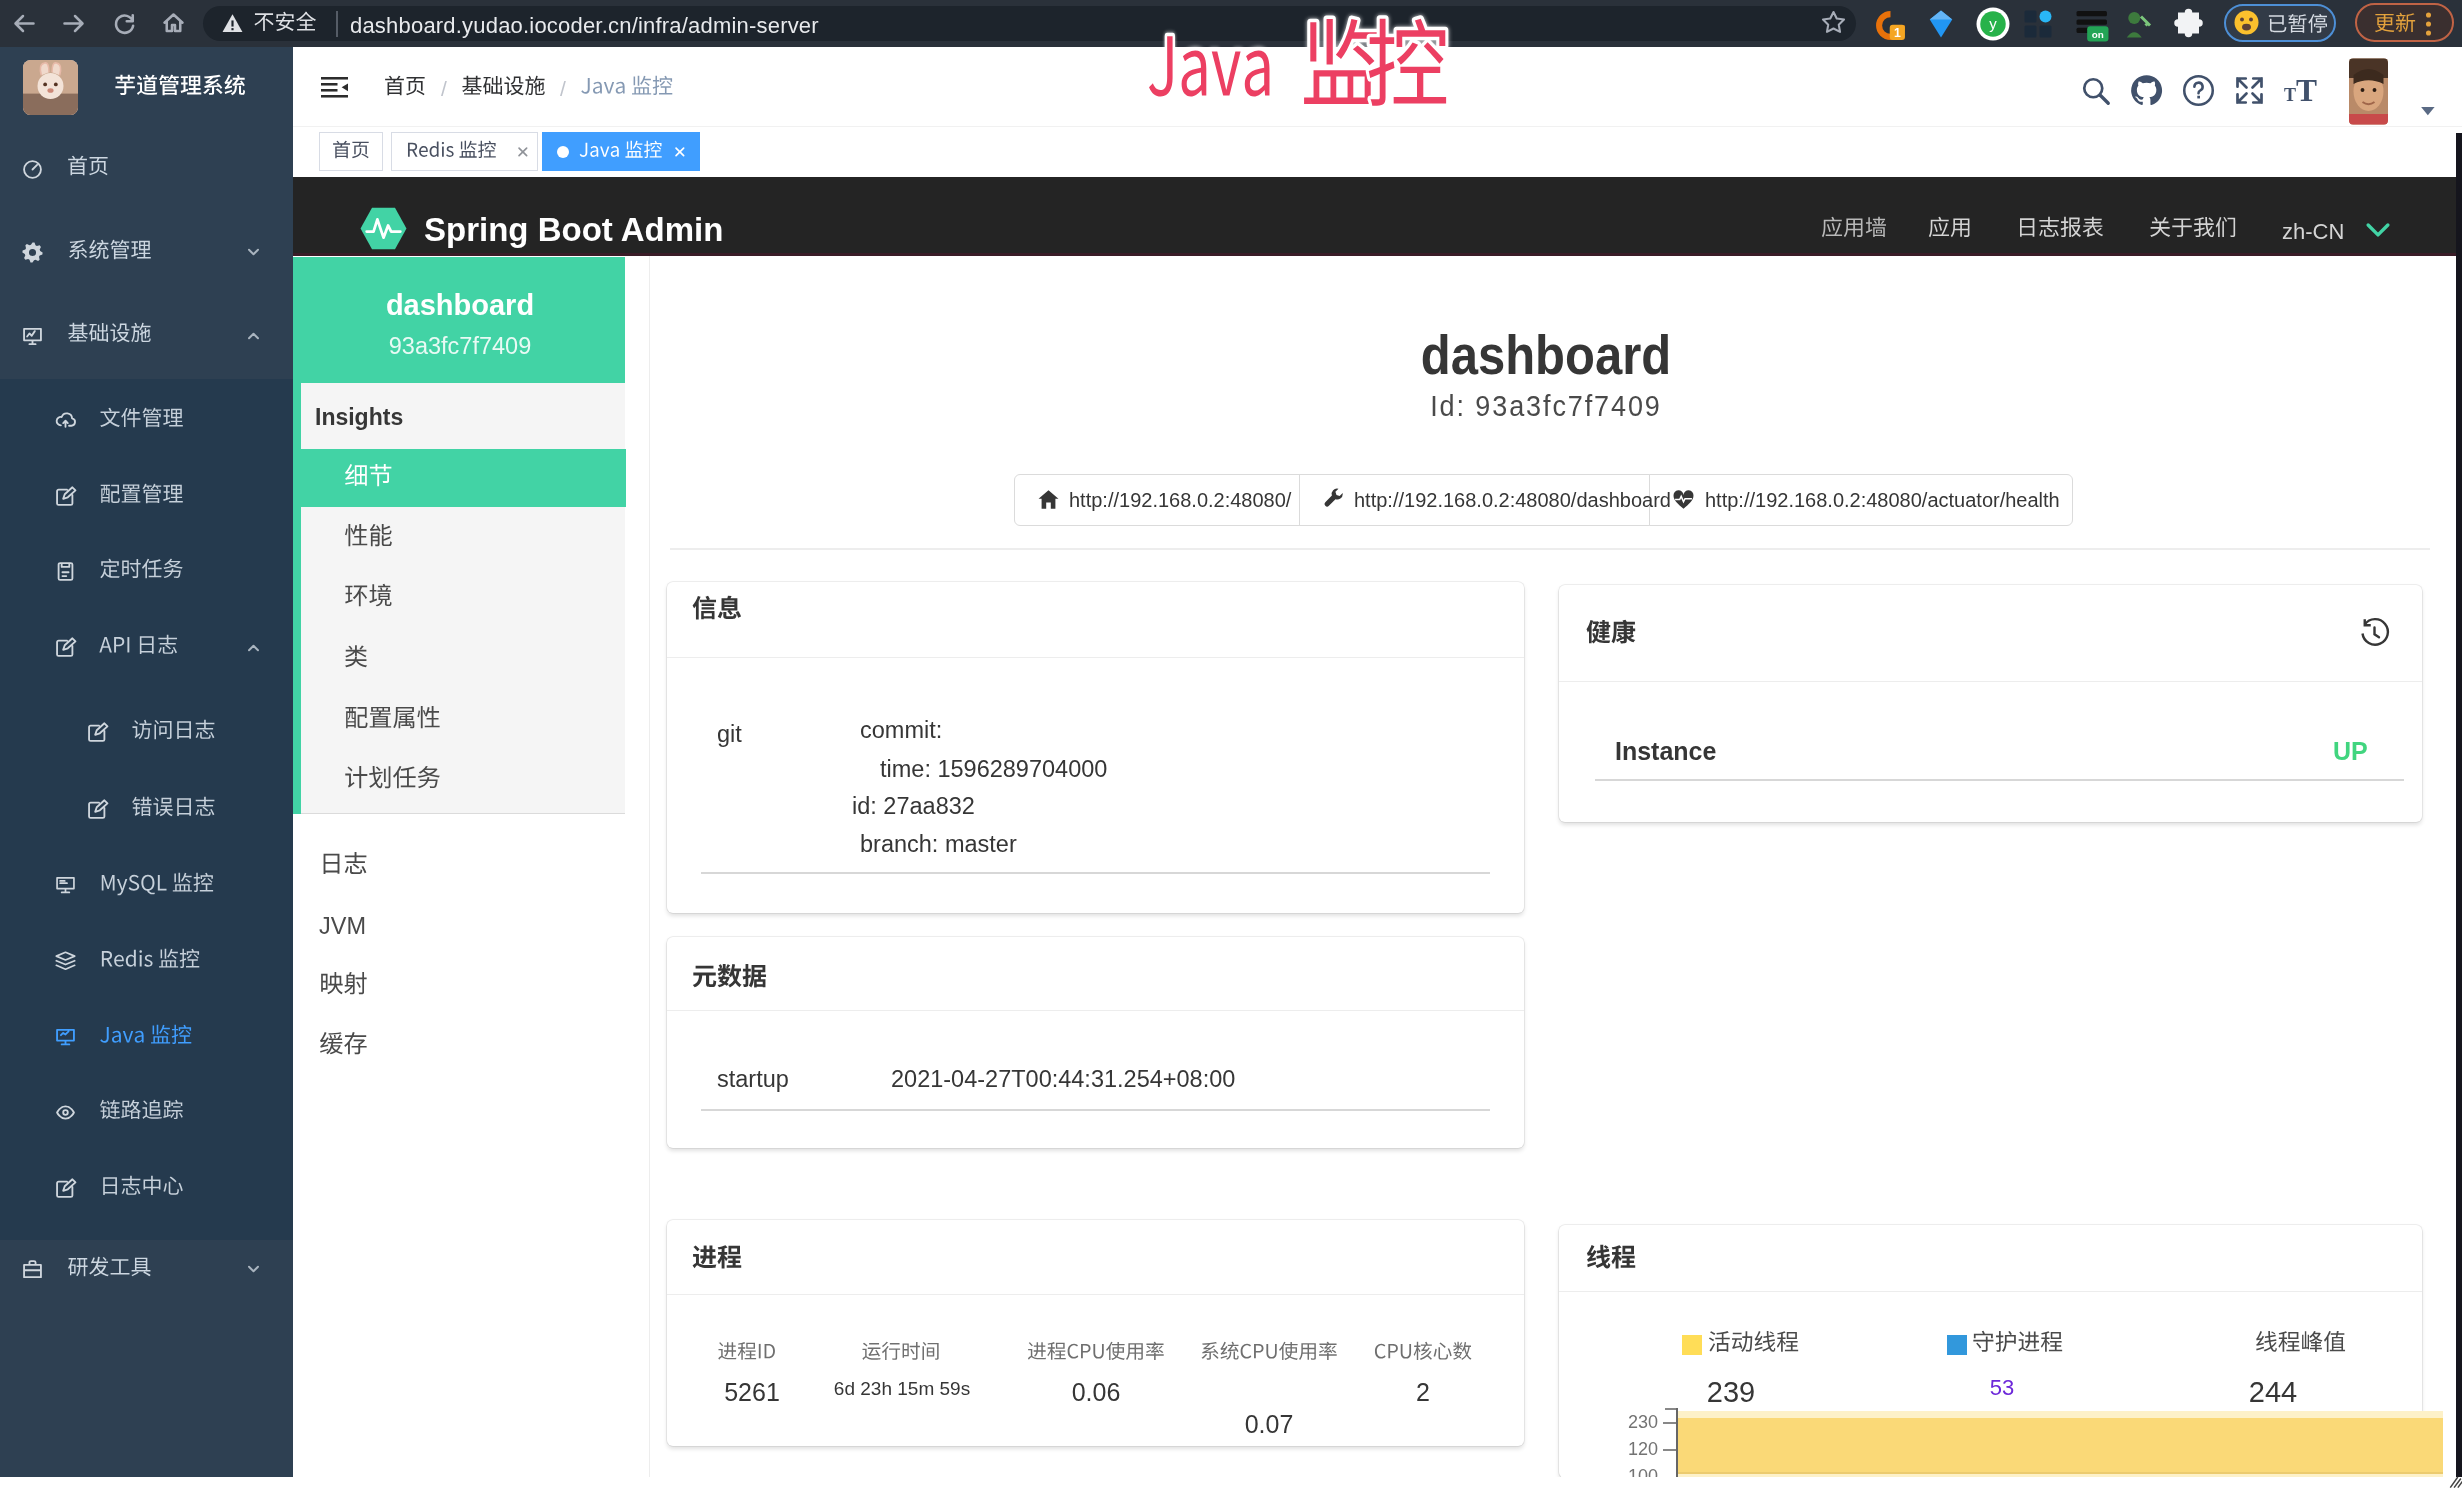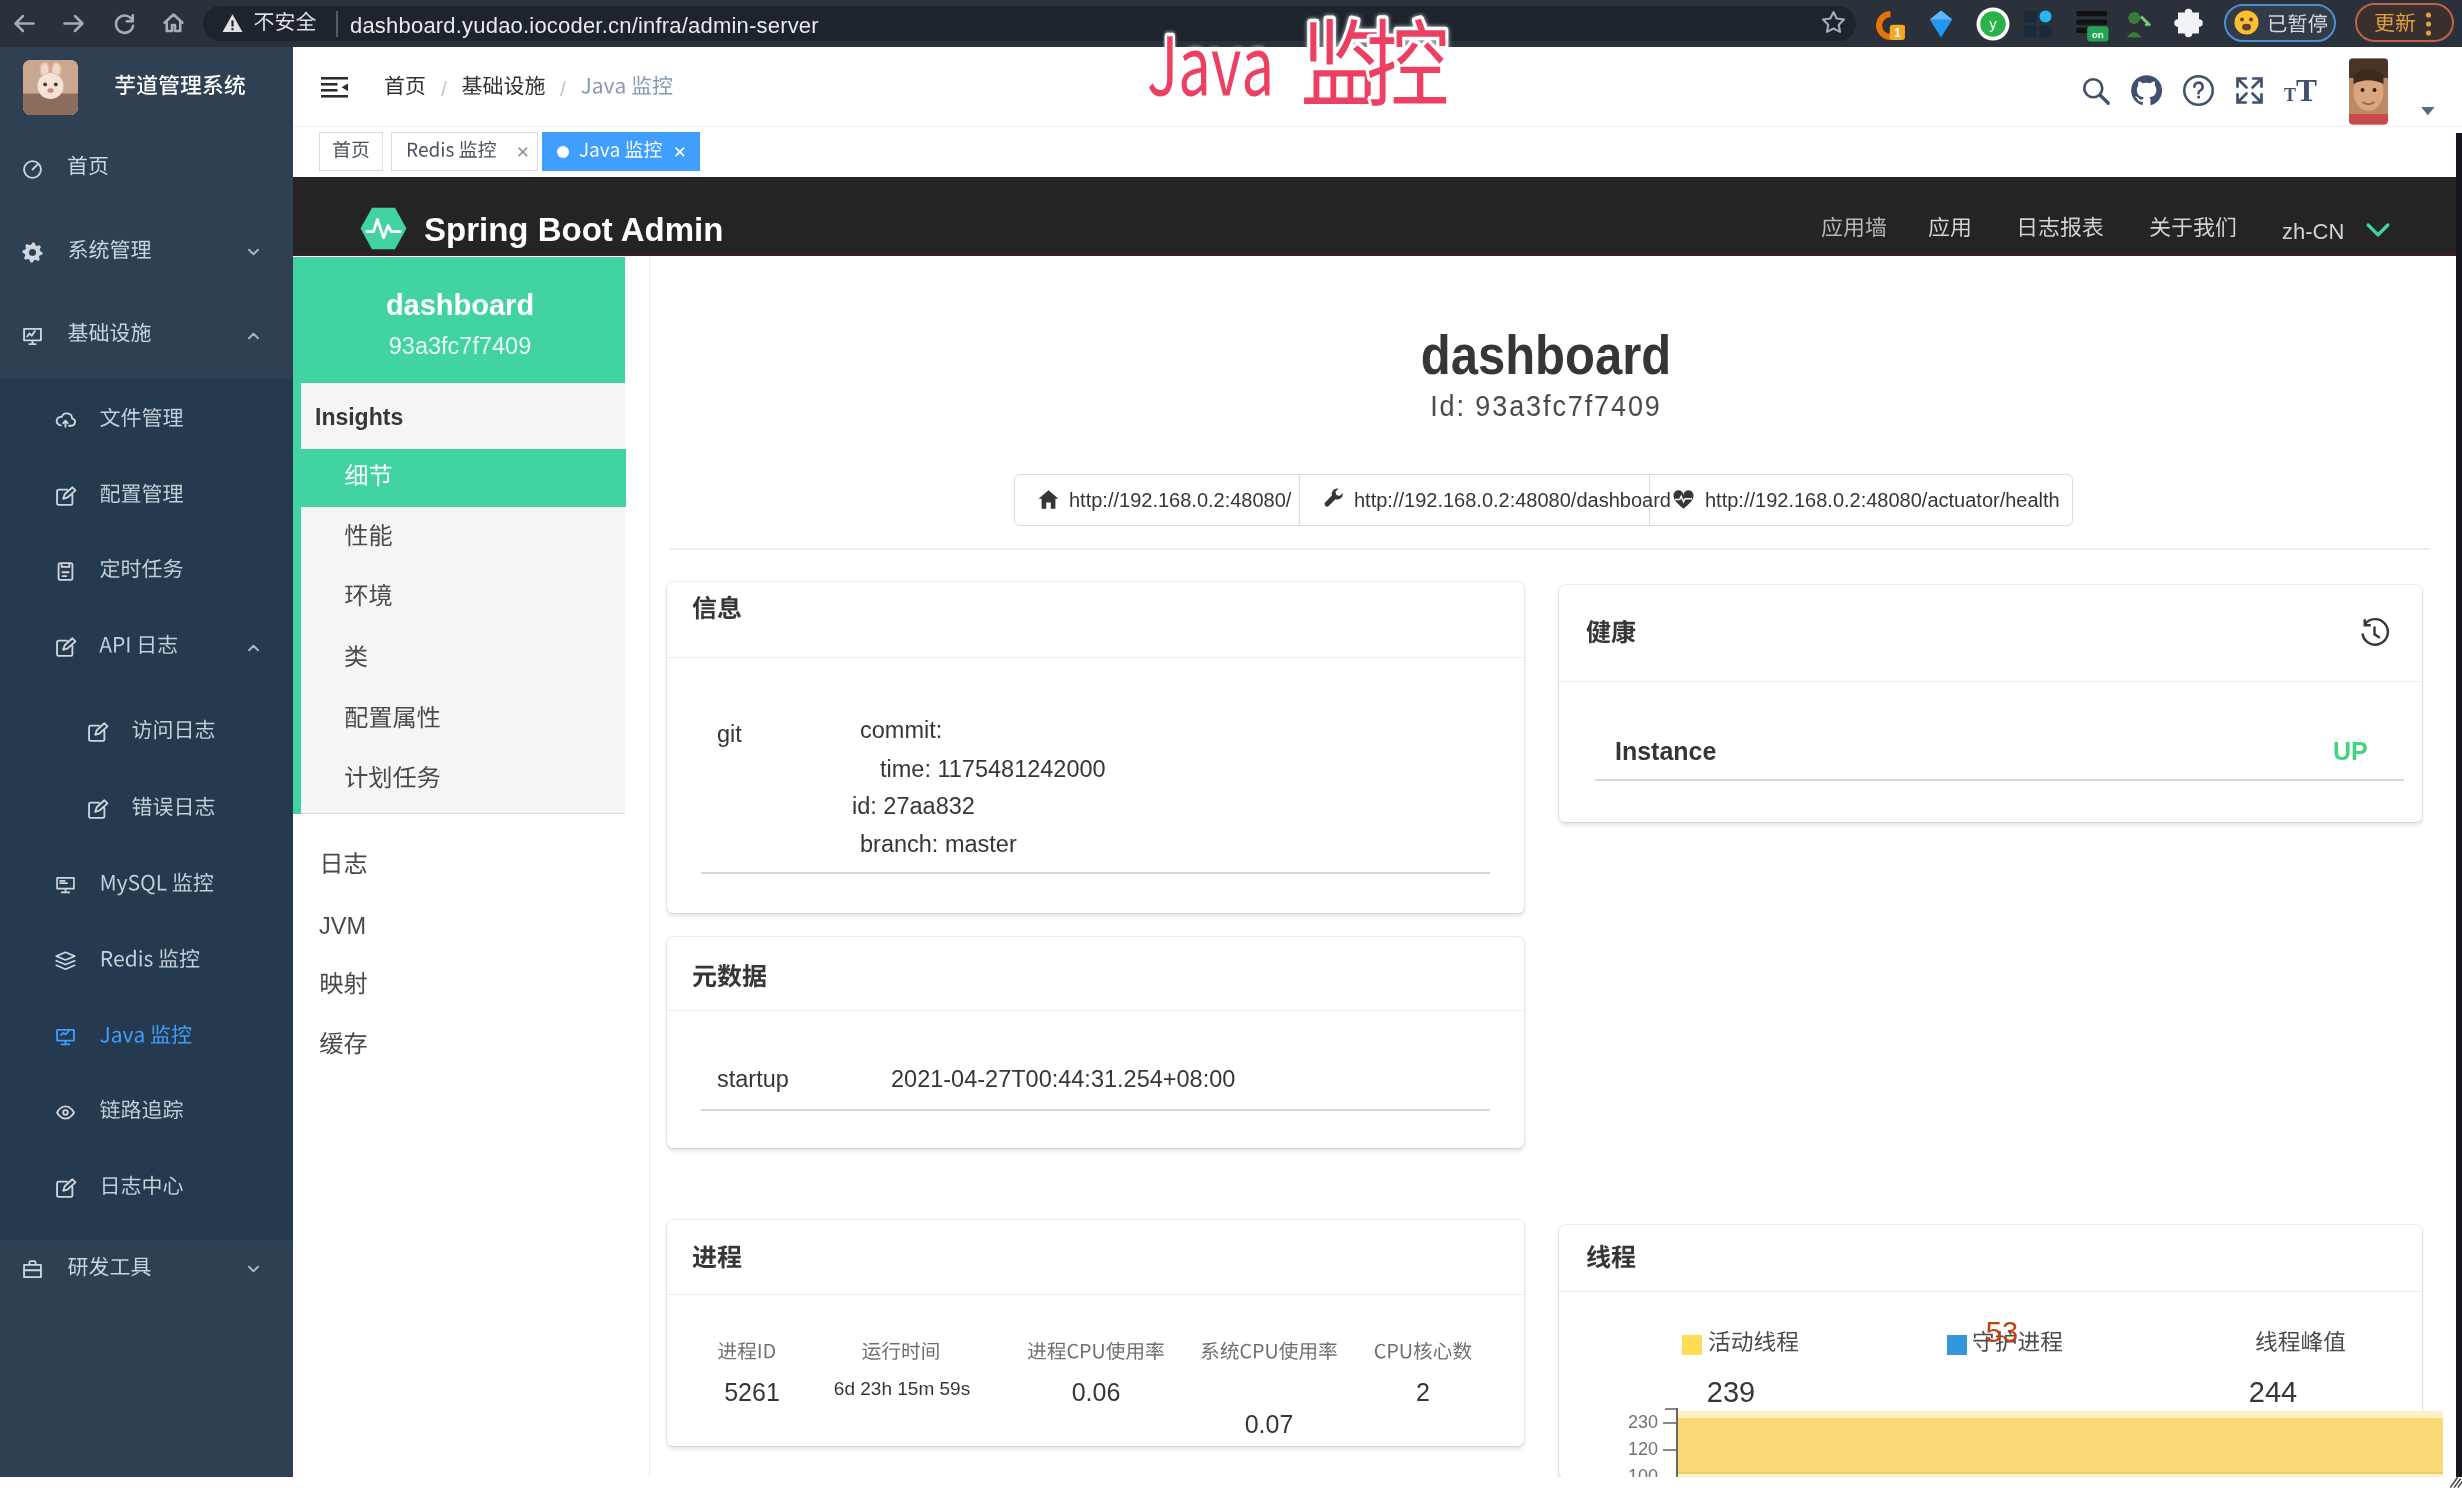--- a/index.html
+++ b/index.html
@@ -468,21 +468,21 @@
 <div class="tx" style="left:1705px;top:488px;font-size:20px;color:#363636">http://192.168.0.2:48080/actuator/health</div>
 <div style="left:670px;top:548px;width:1760px;height:1.5px;background:#ededed"></div>
 <div style="left:667px;top:582px;width:857px;height:331px;background:#fff;border-radius:6px;box-shadow:0 0 0 0.8px rgba(10,10,10,.08),0 2.3px 4.6px rgba(10,10,10,.12)"></div>
 <div style="left:667px;top:582px;width:857px;height:76px;border-bottom:1.5px solid #ededed"></div>
 <div class="tx" style="left:692px;top:595px;"><svg class="t" width="50" height="36" viewBox="0 0 66 47">
         <path transform="translate(0.0,29.0) scale(0.033000,-0.033000)" fill="#363636" d="M383 543V449H887V543ZM383 397V304H887V397ZM368 247V-88H470V-57H794V-85H900V247ZM470 39V152H794V39ZM539 813C561 777 586 729 601 693H313V596H961V693H655L714 719C699 755 668 811 641 852ZM235 846C188 704 108 561 24 470C43 442 75 379 85 352C110 380 134 412 158 446V-92H268V637C296 695 321 755 342 813Z"></path>
         <path transform="translate(33.0,29.0) scale(0.033000,-0.033000)" fill="#363636" d="M297 539H694V492H297ZM297 406H694V360H297ZM297 670H694V624H297ZM252 207V68C252 -39 288 -72 430 -72C459 -72 591 -72 621 -72C734 -72 769 -38 783 102C751 109 699 126 673 145C668 50 660 36 612 36C577 36 468 36 442 36C383 36 374 40 374 70V207ZM742 198C786 129 831 37 845 -22L960 28C943 89 894 176 849 242ZM126 223C104 154 66 70 30 13L141 -41C174 19 207 111 232 179ZM414 237C460 190 513 124 533 79L631 136C611 175 569 227 527 268H815V761H540C554 785 570 812 584 842L438 860C433 831 423 794 412 761H181V268H470Z"></path>
       </svg></div>
 <div class="tx" style="left:717px;top:720px;font-size:23.5px;color:#363636">git</div>
 <div class="tx" style="left:860px;top:716px;font-size:23.5px;color:#363636">commit:</div>
-<div class="tx" style="left:880px;top:755px;font-size:23.5px;color:#363636">time: 1175481242000</div>
+<div class="tx" style="left:880px;top:755px;font-size:23.5px;color:#363636">time: 1596289704000</div>
 <div class="tx" style="left:852px;top:792px;font-size:23.5px;color:#363636">id: 27aa832</div>
 <div class="tx" style="left:860px;top:830px;font-size:23.5px;color:#363636">branch: master</div>
 <div style="left:701px;top:872px;width:789px;height:1.5px;background:#d7d7d7"></div>
 <div style="left:667px;top:937px;width:857px;height:211px;background:#fff;border-radius:6px;box-shadow:0 0 0 0.8px rgba(10,10,10,.08),0 2.3px 4.6px rgba(10,10,10,.12)"></div>
 <div style="left:667px;top:937px;width:857px;height:74px;border-bottom:1.5px solid #ededed"></div>
 <div class="tx" style="left:692px;top:963px;"><svg class="t" width="75" height="36" viewBox="0 0 99 47">
         <path transform="translate(0.0,29.0) scale(0.033000,-0.033000)" fill="#363636" d="M144 779V664H858V779ZM53 507V391H280C268 225 240 88 31 10C58 -12 91 -57 104 -87C346 11 392 182 409 391H561V83C561 -34 590 -72 703 -72C726 -72 801 -72 825 -72C927 -72 957 -20 969 160C936 168 884 189 858 210C853 65 848 40 814 40C795 40 737 40 723 40C690 40 685 46 685 84V391H950V507Z"></path>
         <path transform="translate(33.0,29.0) scale(0.033000,-0.033000)" fill="#363636" d="M424 838C408 800 380 745 358 710L434 676C460 707 492 753 525 798ZM374 238C356 203 332 172 305 145L223 185L253 238ZM80 147C126 129 175 105 223 80C166 45 99 19 26 3C46 -18 69 -60 80 -87C170 -62 251 -26 319 25C348 7 374 -11 395 -27L466 51C446 65 421 80 395 96C446 154 485 226 510 315L445 339L427 335H301L317 374L211 393C204 374 196 355 187 335H60V238H137C118 204 98 173 80 147ZM67 797C91 758 115 706 122 672H43V578H191C145 529 81 485 22 461C44 439 70 400 84 373C134 401 187 442 233 488V399H344V507C382 477 421 444 443 423L506 506C488 519 433 552 387 578H534V672H344V850H233V672H130L213 708C205 744 179 795 153 833ZM612 847C590 667 545 496 465 392C489 375 534 336 551 316C570 343 588 373 604 406C623 330 646 259 675 196C623 112 550 49 449 3C469 -20 501 -70 511 -94C605 -46 678 14 734 89C779 20 835 -38 904 -81C921 -51 956 -8 982 13C906 55 846 118 799 196C847 295 877 413 896 554H959V665H691C703 719 714 774 722 831ZM784 554C774 469 759 393 736 327C709 397 689 473 675 554Z"></path>
         <path transform="translate(66.0,29.0) scale(0.033000,-0.033000)" fill="#363636" d="M485 233V-89H588V-60H830V-88H938V233H758V329H961V430H758V519H933V810H382V503C382 346 374 126 274 -22C300 -35 351 -71 371 -92C448 21 479 183 491 329H646V233ZM498 707H820V621H498ZM498 519H646V430H497L498 503ZM588 35V135H830V35ZM142 849V660H37V550H142V371L21 342L48 227L142 254V51C142 38 138 34 126 34C114 33 79 33 42 34C57 3 70 -47 73 -76C138 -76 182 -72 212 -53C243 -35 252 -5 252 50V285L355 316L340 424L252 400V550H353V660H252V849Z"></path>
       </svg></div>
@@ -574,21 +574,21 @@
         <path transform="translate(60.0,26.4) scale(0.030000,-0.030000)" fill="#4a4a4a" d="M81 778C136 728 203 655 234 609L292 657C259 701 190 770 135 819ZM720 819V658H555V819H481V658H339V586H481V469L479 407H333V335H471C456 259 423 185 348 128C364 117 392 89 402 74C491 142 530 239 545 335H720V80H795V335H944V407H795V586H924V658H795V819ZM555 586H720V407H553L555 468ZM262 478H50V408H188V121C143 104 91 60 38 2L88 -66C140 2 189 61 223 61C245 61 277 28 319 2C388 -42 472 -53 596 -53C691 -53 871 -47 942 -43C943 -21 955 15 964 35C867 24 716 16 598 16C485 16 401 23 335 64C302 85 281 104 262 115Z"></path>
         <path transform="translate(90.0,26.4) scale(0.030000,-0.030000)" fill="#4a4a4a" d="M532 733H834V549H532ZM462 798V484H907V798ZM448 209V144H644V13H381V-53H963V13H718V144H919V209H718V330H941V396H425V330H644V209ZM361 826C287 792 155 763 43 744C52 728 62 703 65 687C112 693 162 702 212 712V558H49V488H202C162 373 93 243 28 172C41 154 59 124 67 103C118 165 171 264 212 365V-78H286V353C320 311 360 257 377 229L422 288C402 311 315 401 286 426V488H411V558H286V729C333 740 377 753 413 768Z"></path>
       </svg></div>
 <div class="tx" style="left:2255px;top:1330px;"><svg class="t" width="91" height="32" viewBox="0 0 120 42">
         <path transform="translate(0.0,26.4) scale(0.030000,-0.030000)" fill="#4a4a4a" d="M54 54 70 -18C162 10 282 46 398 80L387 144C264 109 137 74 54 54ZM704 780C754 756 817 717 849 689L893 736C861 763 797 800 748 822ZM72 423C86 430 110 436 232 452C188 387 149 337 130 317C99 280 76 255 54 251C63 232 74 197 78 182C99 194 133 204 384 255C382 270 382 298 384 318L185 282C261 372 337 482 401 592L338 630C319 593 297 555 275 519L148 506C208 591 266 699 309 804L239 837C199 717 126 589 104 556C82 522 65 499 47 494C56 474 68 438 72 423ZM887 349C847 286 793 228 728 178C712 231 698 295 688 367L943 415L931 481L679 434C674 476 669 520 666 566L915 604L903 670L662 634C659 701 658 770 658 842H584C585 767 587 694 591 623L433 600L445 532L595 555C598 509 603 464 608 421L413 385L425 317L617 353C629 270 645 195 666 133C581 76 483 31 381 0C399 -17 418 -44 428 -62C522 -29 611 14 691 66C732 -24 786 -77 857 -77C926 -77 949 -44 963 68C946 75 922 91 907 108C902 19 892 -4 865 -4C821 -4 784 37 753 110C832 170 900 241 950 319Z"></path>
         <path transform="translate(30.0,26.4) scale(0.030000,-0.030000)" fill="#4a4a4a" d="M532 733H834V549H532ZM462 798V484H907V798ZM448 209V144H644V13H381V-53H963V13H718V144H919V209H718V330H941V396H425V330H644V209ZM361 826C287 792 155 763 43 744C52 728 62 703 65 687C112 693 162 702 212 712V558H49V488H202C162 373 93 243 28 172C41 154 59 124 67 103C118 165 171 264 212 365V-78H286V353C320 311 360 257 377 229L422 288C402 311 315 401 286 426V488H411V558H286V729C333 740 377 753 413 768Z"></path>
         <path transform="translate(60.0,26.4) scale(0.030000,-0.030000)" fill="#4a4a4a" d="M596 696H791C764 648 727 605 684 567C642 603 609 642 585 682ZM597 840C556 739 477 649 390 591C405 578 430 548 439 534C475 561 510 593 542 629C565 594 595 558 630 525C556 473 470 435 383 414C397 400 414 372 422 355C514 382 605 423 684 480C747 433 826 393 918 368C928 387 950 416 965 431C876 451 801 485 739 526C803 583 855 654 889 739L842 759L829 757H634C646 778 657 800 667 822ZM642 416V352H457V294H642V229H463V171H642V98H417V37H642V-80H715V37H939V98H715V171H898V229H715V294H901V352H715V416ZM192 830V123L129 118V673H70V52L317 72V34H374V674H317V133L253 128V830Z"></path>
         <path transform="translate(90.0,26.4) scale(0.030000,-0.030000)" fill="#4a4a4a" d="M599 840C596 810 591 774 586 738H329V671H574C568 637 562 605 555 578H382V14H286V-51H958V14H869V578H623C631 605 639 637 646 671H928V738H661L679 835ZM450 14V97H799V14ZM450 379H799V293H450ZM450 435V519H799V435ZM450 239H799V152H450ZM264 839C211 687 124 538 32 440C45 422 66 383 74 366C103 398 132 435 159 475V-80H229V589C269 661 304 739 333 817Z"></path>
       </svg></div>
 <div class="tx ctr" style="left:1731px;top:1374px;font-size:29px;color:#363636">239</div>
-<div class="tx ctr" style="left:2002px;top:1314px;font-size:29px;color:#c2410c">53</div>
+<div class="tx ctr" style="left:2002px;top:1374px;font-size:22px;color:#6d28d9">53</div>
 <div class="tx ctr" style="left:2273px;top:1374px;font-size:29px;color:#363636">244</div>
 <div style="left:1676px;top:1411px;width:767px;height:6.8px;background:#fdf1c8"></div>
 <div style="left:1676px;top:1418px;width:767px;height:54px;background:#fad977"></div>
 <div style="left:1676px;top:1472px;width:767px;height:2.3px;background:#eccb6e"></div>
 <div style="left:1676px;top:1474px;width:767px;height:4.6px;background:#fdf1c8"></div>
 <div style="left:1676px;top:1408px;width:1.5px;height:71px;background:#666"></div>
 <div style="left:1665px;top:1408px;width:10.6px;height:1.5px;background:#888"></div>
 <div style="left:1663px;top:1422px;width:13px;height:1.5px;background:#888"></div>
 <div class="tx" style="left:1609px;top:1411px;font-size:18px;color:#737373;width:49px;text-align:right">230</div>
 <div style="left:1663px;top:1449px;width:13px;height:1.5px;background:#888"></div>

